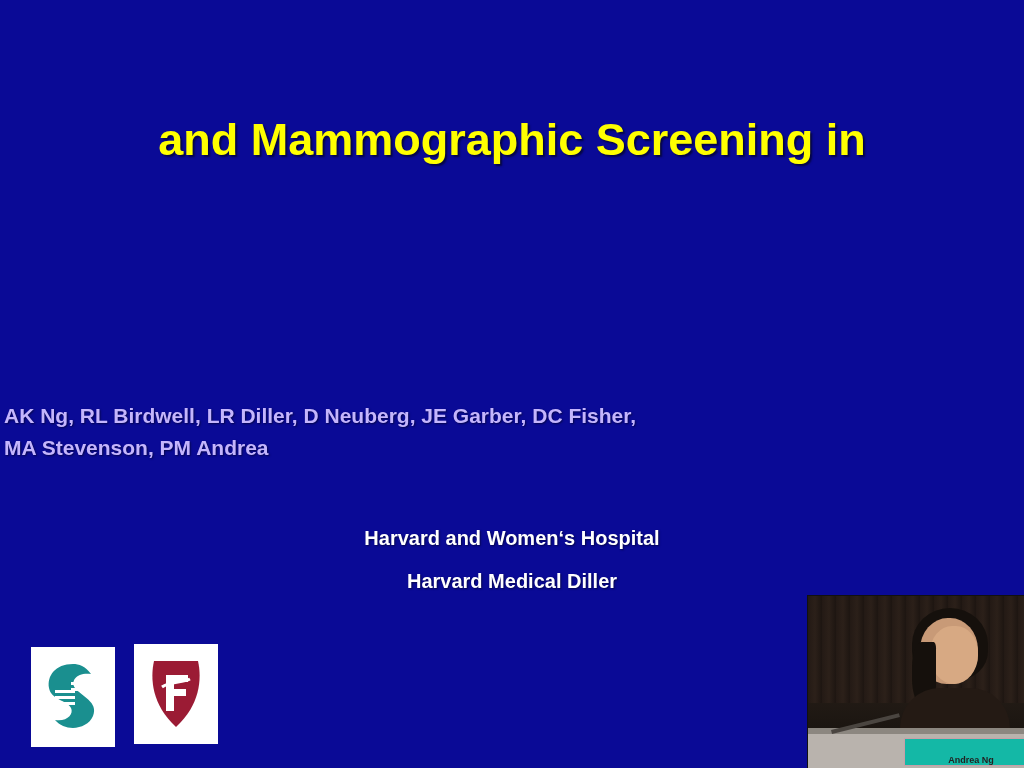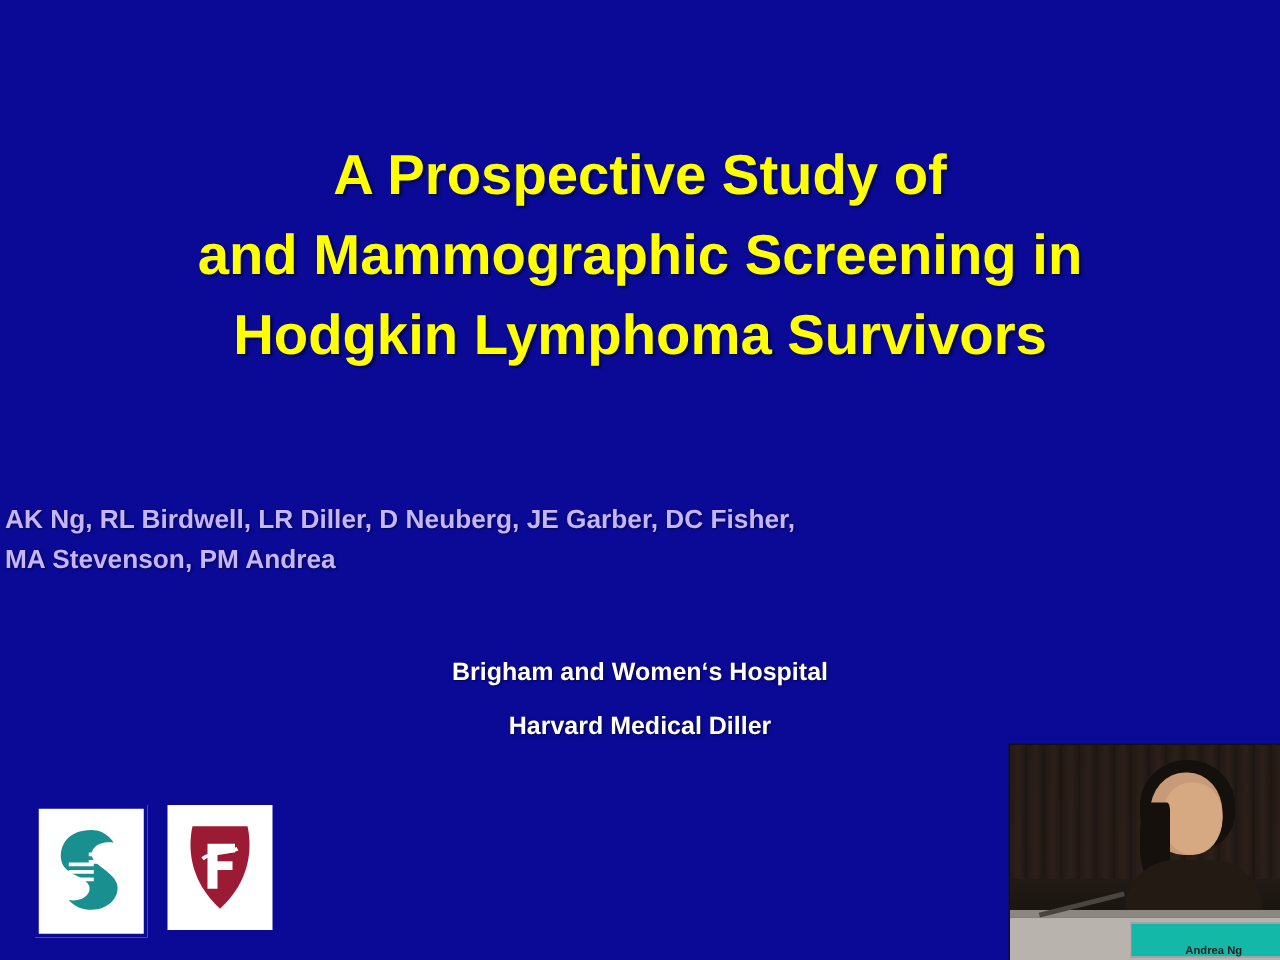--- a/index.html
+++ b/index.html
@@ -192,32 +192,30 @@
     color: #222;
     font-family: "Liberation Sans", sans-serif;
   }
 </style>
 </head>
 <body>
 
 <div class="slide">
 
   <div class="title-block">
-    <span class="title-line">A Prospective Study of</span>
     <span class="title-line">and Mammographic Screening in</span>
-    <span class="title-line">Hodgkin Lymphoma Survivors</span>
   </div>
 
   <div class="authors">
     <span>AK Ng, RL Birdwell, LR Diller, D Neuberg, JE Garber, DC Fisher,</span>
     <span>MA Stevenson, PM Andrea</span>
   </div>
 
   <div class="affil">
-    <span>Brigham and Women‘s Hospital</span>
+    <span>Harvard and Women‘s Hospital</span>
     <span class="spacer"></span>
     <span>Harvard Medical Diller</span>
   </div>
 
   <div class="logos">
     <div class="logo-box bwh">
       <svg width="64" height="74" viewBox="0 0 64 74" aria-hidden="true">
         <path d="M32 4 C14 4 6 16 8 28 C10 40 26 40 30 48 C33 54 26 62 14 60 C24 72 46 70 52 56 C58 42 40 36 34 28 C29 21 36 12 50 14 C44 6 38 4 32 4 Z" fill="#1a8f8f"></path>
         <rect x="14" y="30" width="20" height="3" fill="#ffffff"></rect>
         <rect x="14" y="36" width="20" height="3" fill="#ffffff"></rect>

